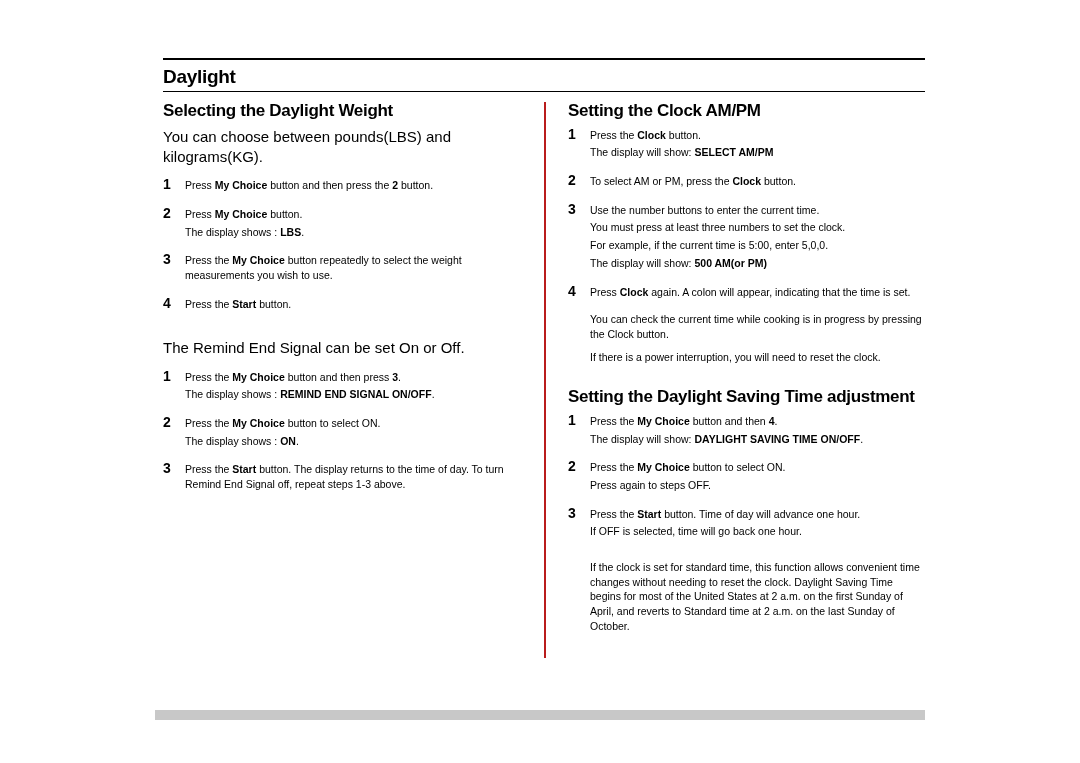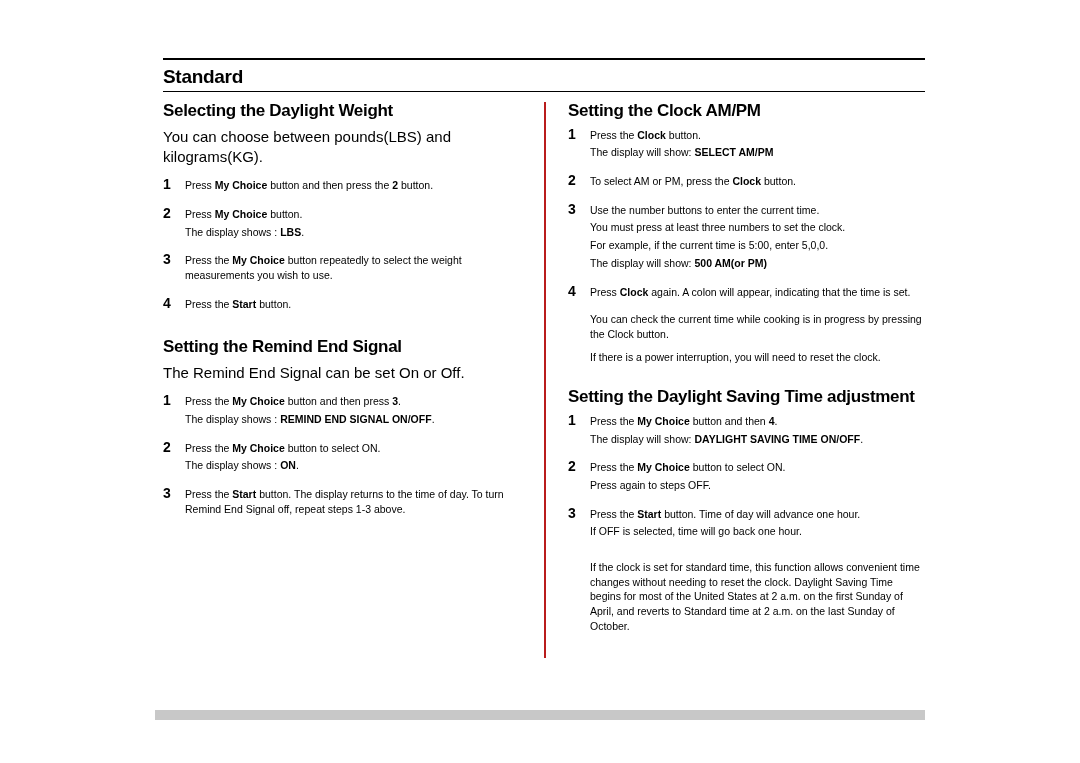--- a/index.html
+++ b/index.html
@@ -92,21 +92,21 @@
       text-align: right;
       font-size: 9px;
       font-weight: bold;
     }
   </style>
 </head>
 <body>
 
 <div class="page">
   <div class="rule-top"></div>
-  <div class="section-title">Standard</div>
+  <div class="section-title">Daylight</div>
   <div class="rule-thin"></div>
 
   <div class="columns">
 
     <div class="col col-left">
 
       <div class="section-block">
         <div class="sub-title">Selecting the Daylight Weight</div>
         <div class="intro">You can choose between pounds(LBS) and kilograms(KG).</div>
 
@@ -134,21 +134,20 @@
 
         <div class="step">
           <div class="step-num">4</div>
           <div class="step-body">
             <p><span>Press the </span><span class="b">Start</span><span> button.</span></p>
           </div>
         </div>
       </div>
 
       <div class="section-block">
-        <div class="sub-title">Setting the Remind End Signal</div>
         <div class="intro">The Remind End Signal can be set On or Off.</div>
 
         <div class="step">
           <div class="step-num">1</div>
           <div class="step-body">
             <p><span>Press the </span><span class="b">My Choice</span><span> button and then press </span><span class="b">3</span><span>.</span></p>
             <p><span>The display shows : </span><span class="b">REMIND END SIGNAL ON/OFF</span><span>.</span></p>
           </div>
         </div>
 

